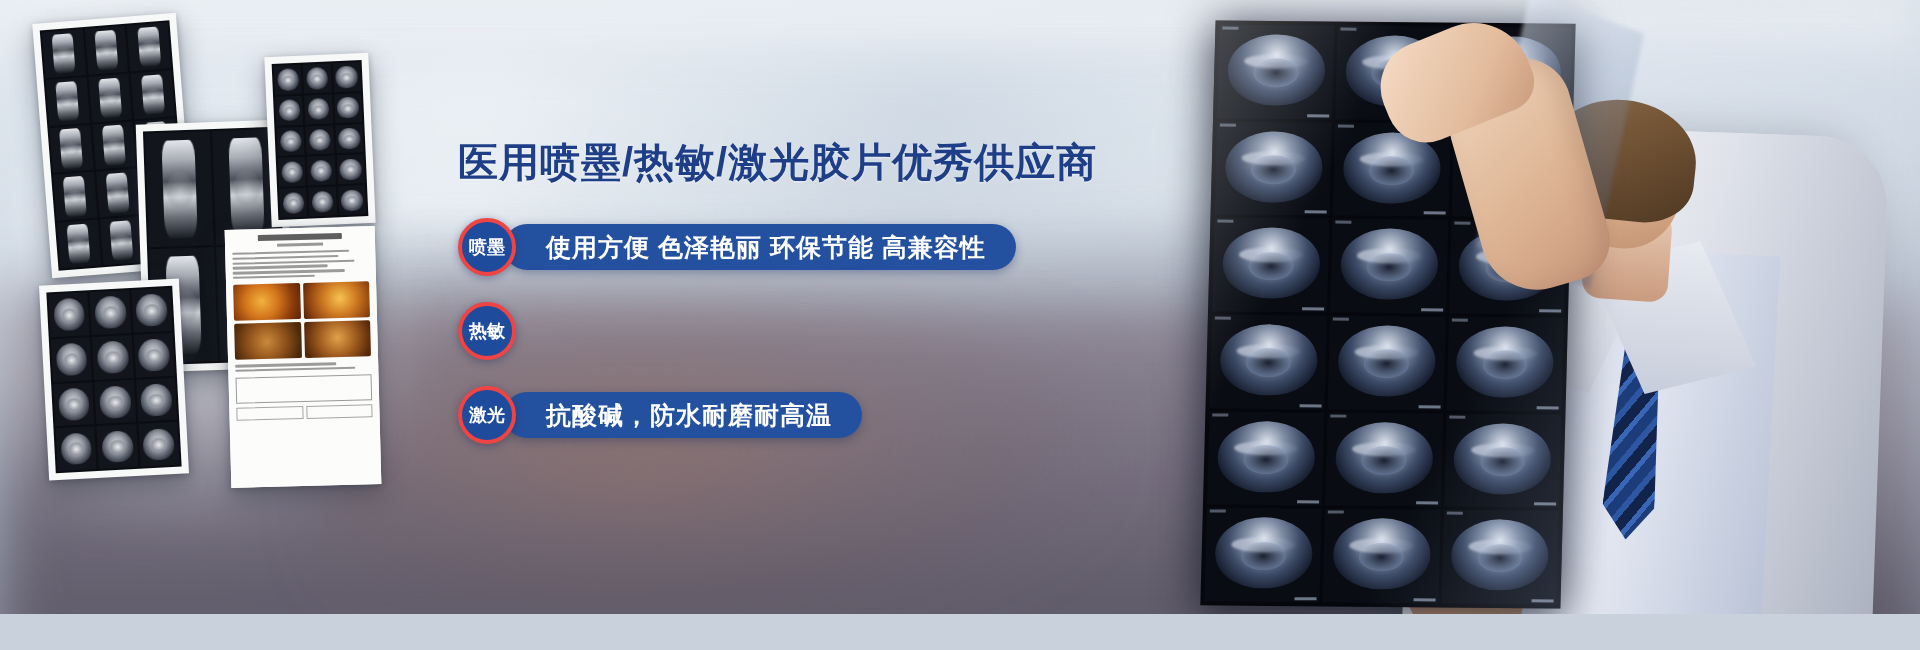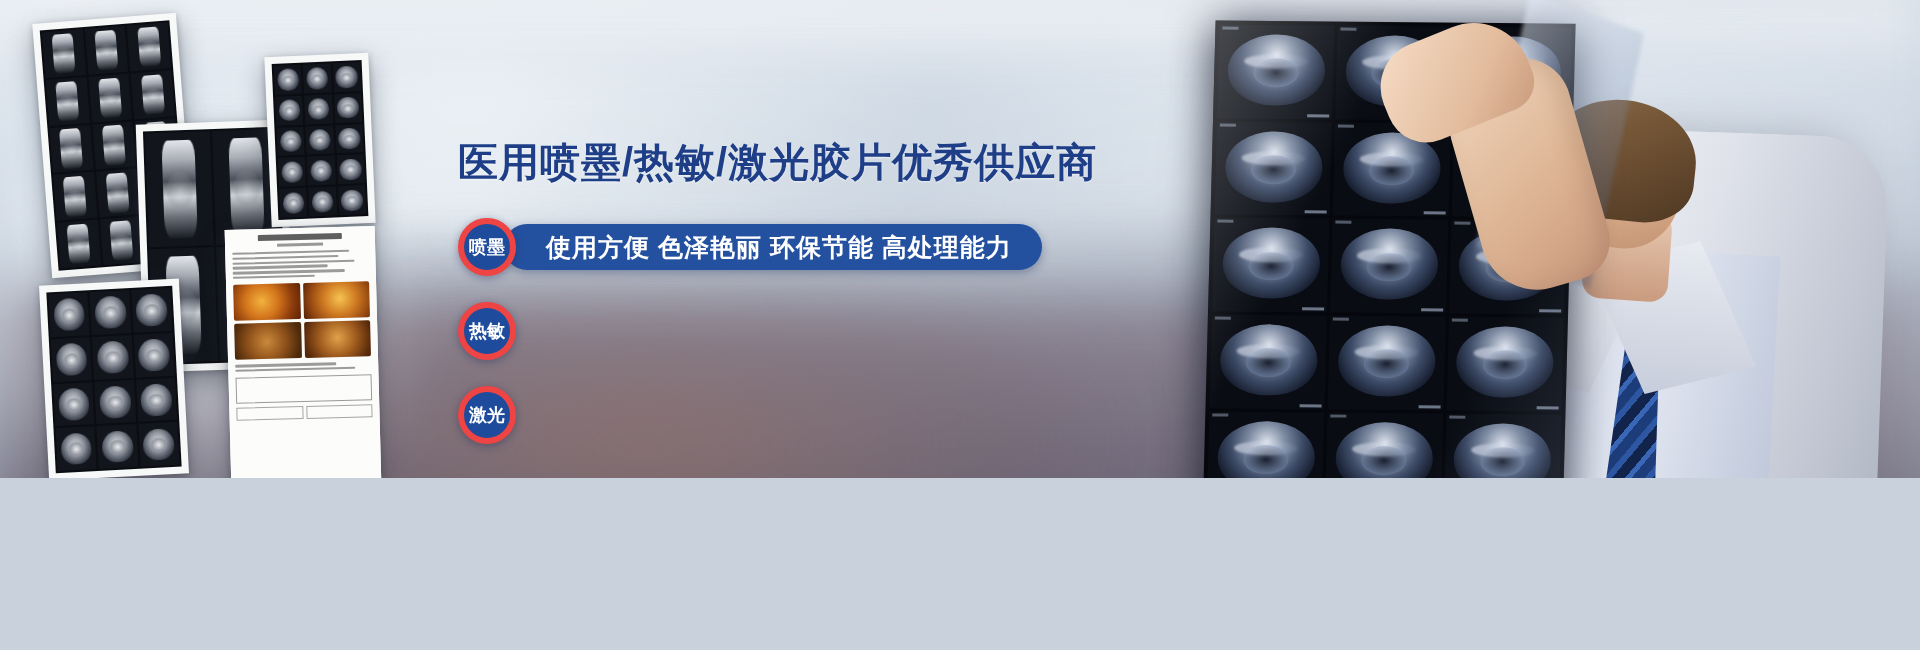--- a/index.html
+++ b/index.html
@@ -2,21 +2,21 @@
 <html><head>
 <meta charset="utf-8">
 <style>
   * { margin:0; padding:0; box-sizing:border-box; }
   html,body { width:1920px; height:650px; overflow:hidden; }
   body {
     font-family:"Liberation Sans","DejaVu Sans",sans-serif;
     background:#c9d2dc;
   }
   #banner {
-    position:relative; width:1920px; height:478px; overflow:hidden;
+    position:relative; width:1920px; height:614px; overflow:hidden;
     background:#b9c4d2;
   }
 
   
   .bg-base{
     position:absolute; inset:0;
     background:
       linear-gradient(175deg,#e9edf2 0%,#dbe2ea 18%,#c6d0dc 40%,#a9b4c4 62%,#8e94a6 82%,#7b7f90 100%);
   }
   .bg-blurbar{
@@ -268,21 +268,21 @@
     text-shadow:0 1px 2px rgba(255,255,255,.55);
     line-height:1.1;
     white-space:nowrap;
   }
   .rows{ margin-top:34px; display:flex; flex-direction:column; gap:26px; }
   .feature-row{ display:flex; align-items:center; }
   .badge{
     flex:0 0 auto;
     width:58px; height:58px; border-radius:50%;
     background:#1e4b9c;
-    border:6px solid #ef4444;
+    border:4px solid #ef4444;
     color:#ffffff;
     font-size:18px; font-weight:bold;
     display:flex; align-items:center; justify-content:center;
     box-shadow:0 2px 8px rgba(20,40,90,.4);
     position:relative; z-index:2;
     letter-spacing:0px;
   }
   .pill{
     margin-left:-12px;
     height:46px;
@@ -531,27 +531,28 @@
 
   </div>
 
   <div class="content">
     <div class="headline">医用喷墨/热敏/激光胶片优秀供应商</div>
 
     <div class="rows">
 
       <div class="feature-row">
         <div class="badge">喷墨</div>
-        <div class="pill">使用方便 色泽艳丽 环保节能 高处理能力</div>
+        <div class="pill">使用方便 色泽艳丽 环保节能 高兼容性</div>
       </div>
 
       <div class="feature-row">
         <div class="badge">热敏</div>
       </div>
 
       <div class="feature-row">
         <div class="badge">激光</div>
+        <div class="pill">抗酸碱，防水耐磨耐高温</div>
       </div>
 
     </div>
   </div>
 
 </div>
 
 </body></html>

